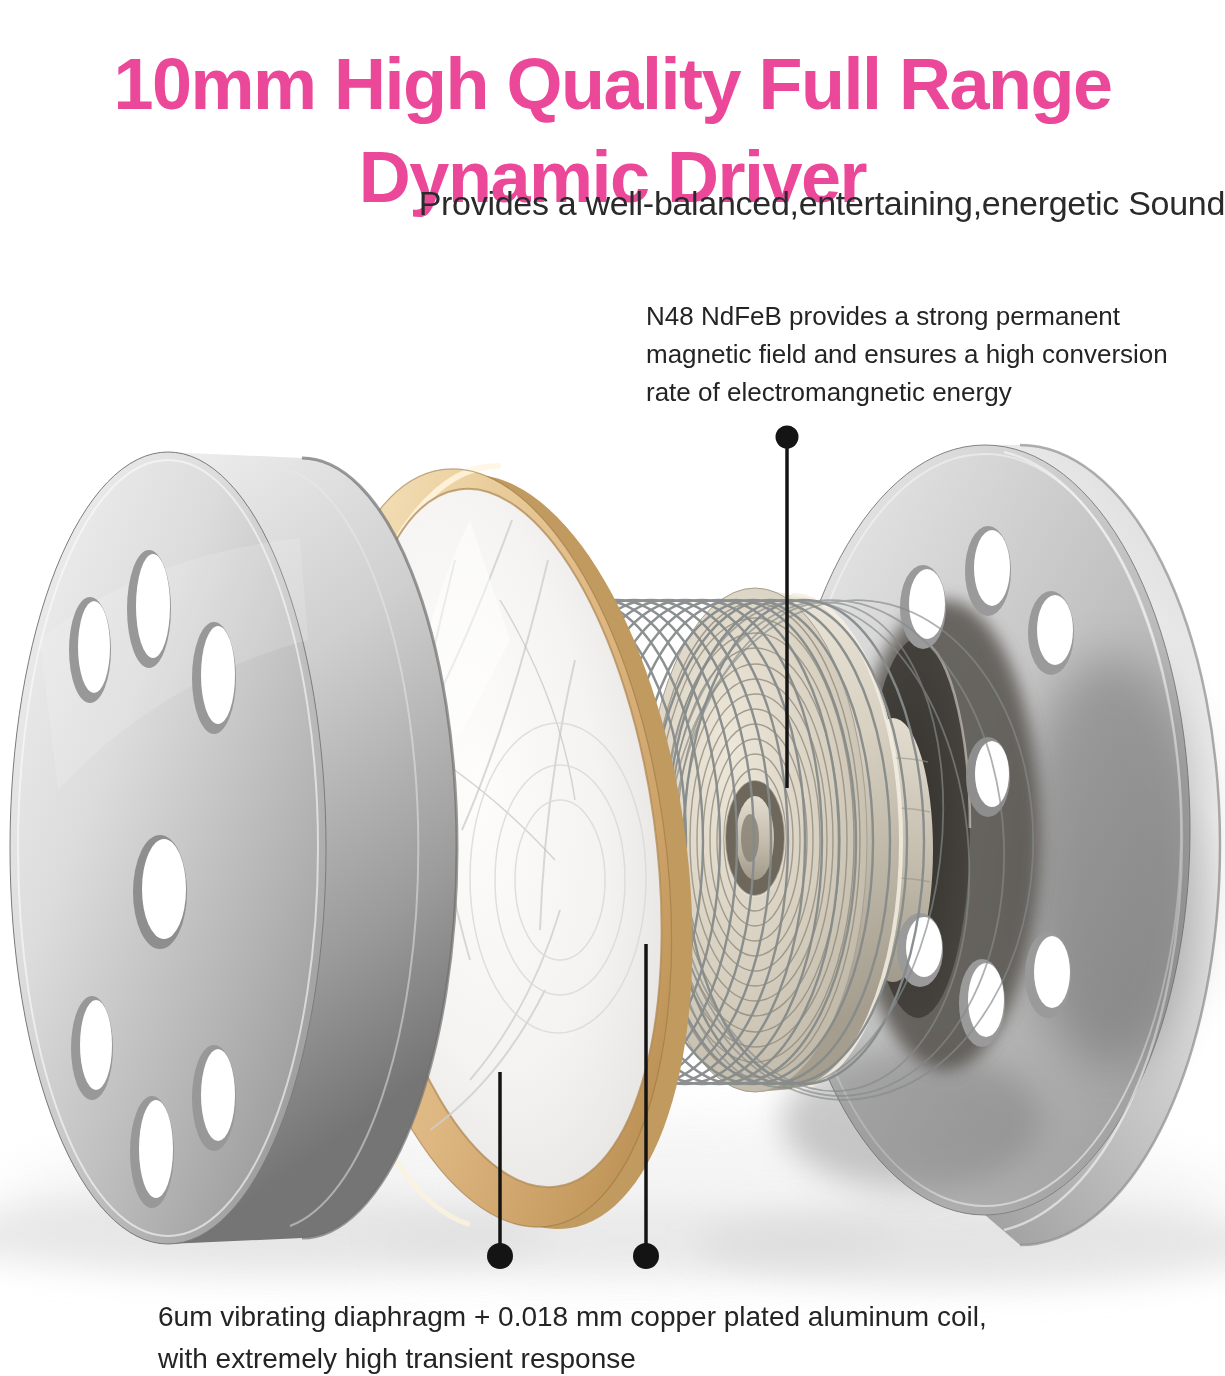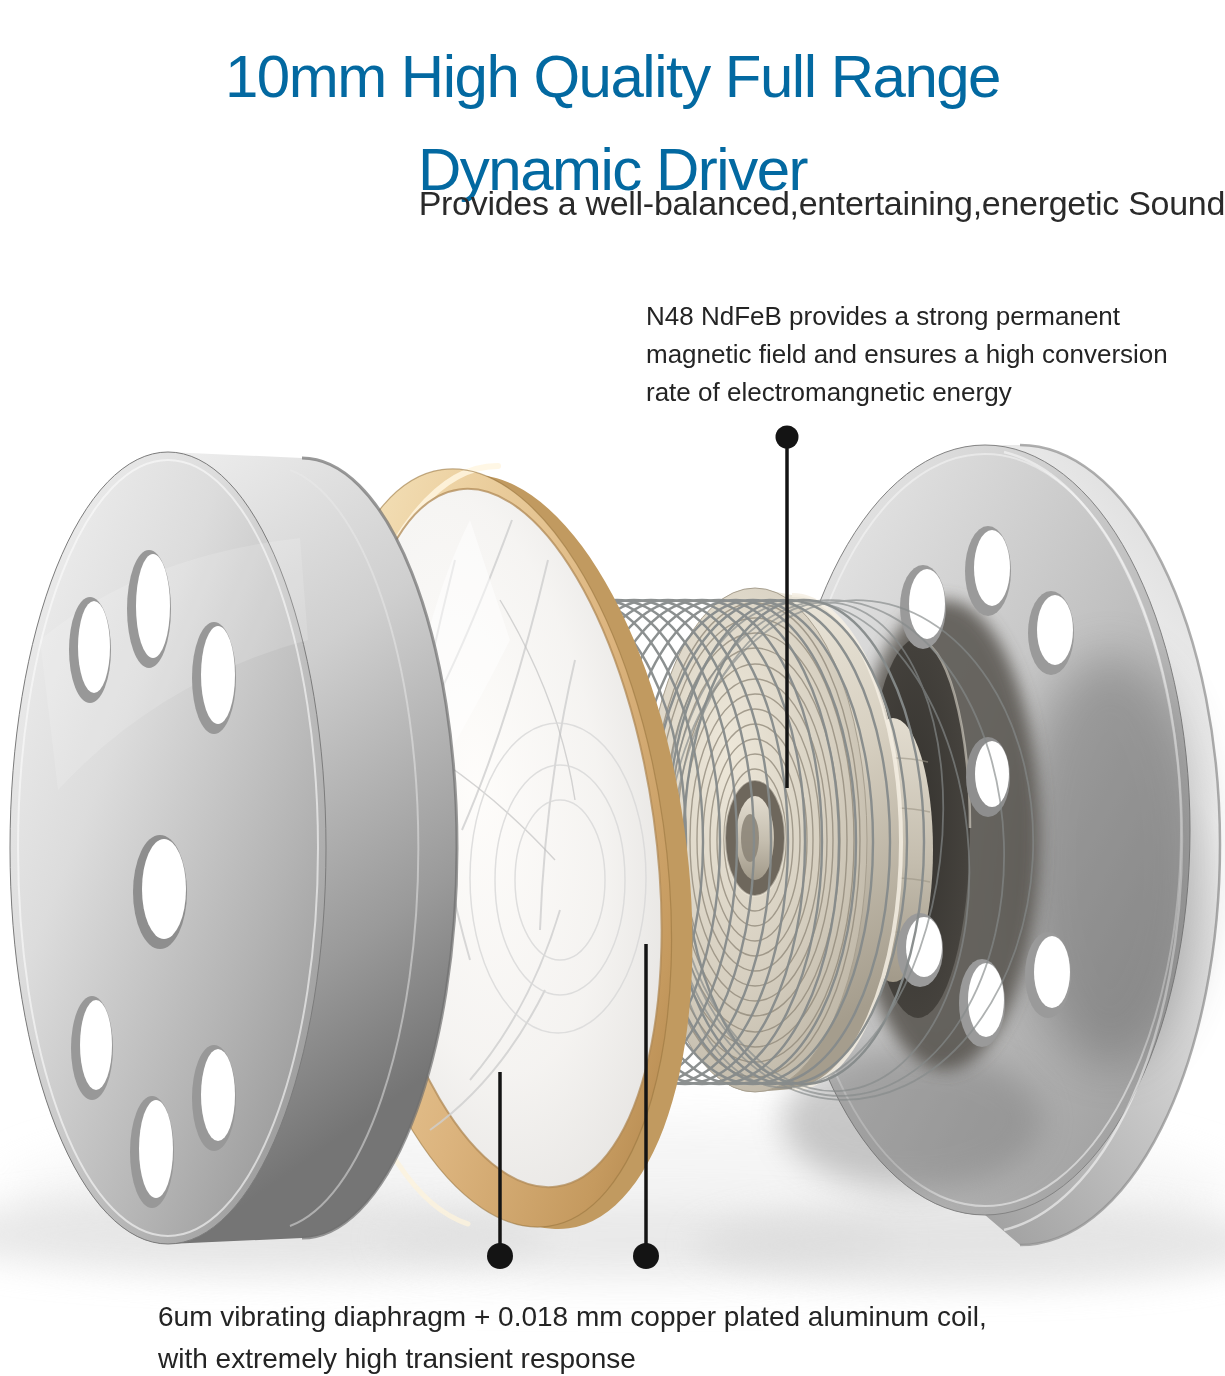--- a/index.html
+++ b/index.html
@@ -2,21 +2,21 @@
 <html><head>
 <meta charset="utf-8">
 <style>
   html,body{margin:0;padding:0;background:#ffffff;}
   .stage{
     position:relative;width:1225px;height:1376px;background:#ffffff;
     font-family:"Liberation Sans", sans-serif;overflow:hidden;
   }
   .title{
     position:absolute;top:-10px;left:0;width:100%;text-align:center;
-    color:#0369a1;font-size:60px;line-height:93px;font-weight:400;
+    color:#ec4899;font-size:72px;line-height:93px;font-weight:700;
     letter-spacing:-1.5px;white-space:nowrap;
   }
   .title .tline{display:block;}
   .subtitle{
     position:absolute;top:180px;left:0;width:100%;text-align:right;
     color:#2a2a2a;font-size:34px;line-height:46px;letter-spacing:-0.3px;white-space:nowrap;
   }
   .callout{position:absolute;color:#242424;}
   .callout-magnet{left:646px;top:297px;width:600px;font-size:26px;line-height:38px;}
   .callout-coil{left:158px;top:1296px;width:980px;font-size:28px;line-height:42px;}

